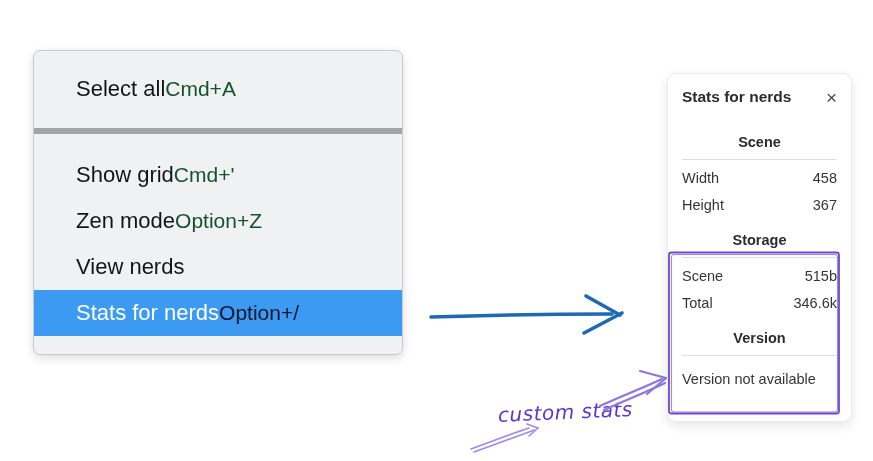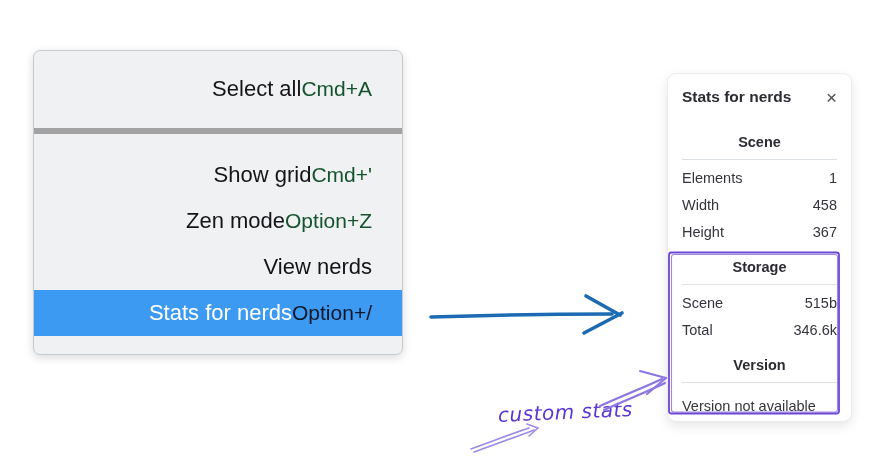--- a/index.html
+++ b/index.html
@@ -24,21 +24,21 @@
     color:#141518;
     overflow:hidden;
   }
   .menu-group { padding:18px 0; }
   .menu-group.first { padding:15px 0 16px; }
   .menu-group.first + .menu-group { border-top:6px solid #a3a3a3; }
   .menu-item {
     height:46px;
     display:flex;
     align-items:center;
-    justify-content:flex-end;
+    justify-content:flex-start;
     padding:0 30px 0 42px;
   }
   .menu-group.first .menu-item { height:46px; }
   .menu-item .shortcut { color:#14532d; font-size:21px; }
   .menu-item.highlighted {
     background:#3d9af2;
     color:#ffffff;
   }
   .menu-item.highlighted .shortcut { color:#0f172a; }
 
@@ -142,24 +142,20 @@
 <div class="panel">
   <div class="panel-header">
     <span class="panel-title">Stats for nerds</span>
     <button class="panel-close">×</button>
   </div>
 
   <div class="section-heading">Scene</div>
   <div class="divider"></div>
   <div class="rows">
     <div class="stat-row">
-      <span class="stat-label">Elements</span>
-      <span class="stat-value">1</span>
-    </div>
-    <div class="stat-row">
       <span class="stat-label">Width</span>
       <span class="stat-value">458</span>
     </div>
     <div class="stat-row">
       <span class="stat-label">Height</span>
       <span class="stat-value">367</span>
     </div>
   </div>
 
   <div class="section-heading tight">Storage</div>

